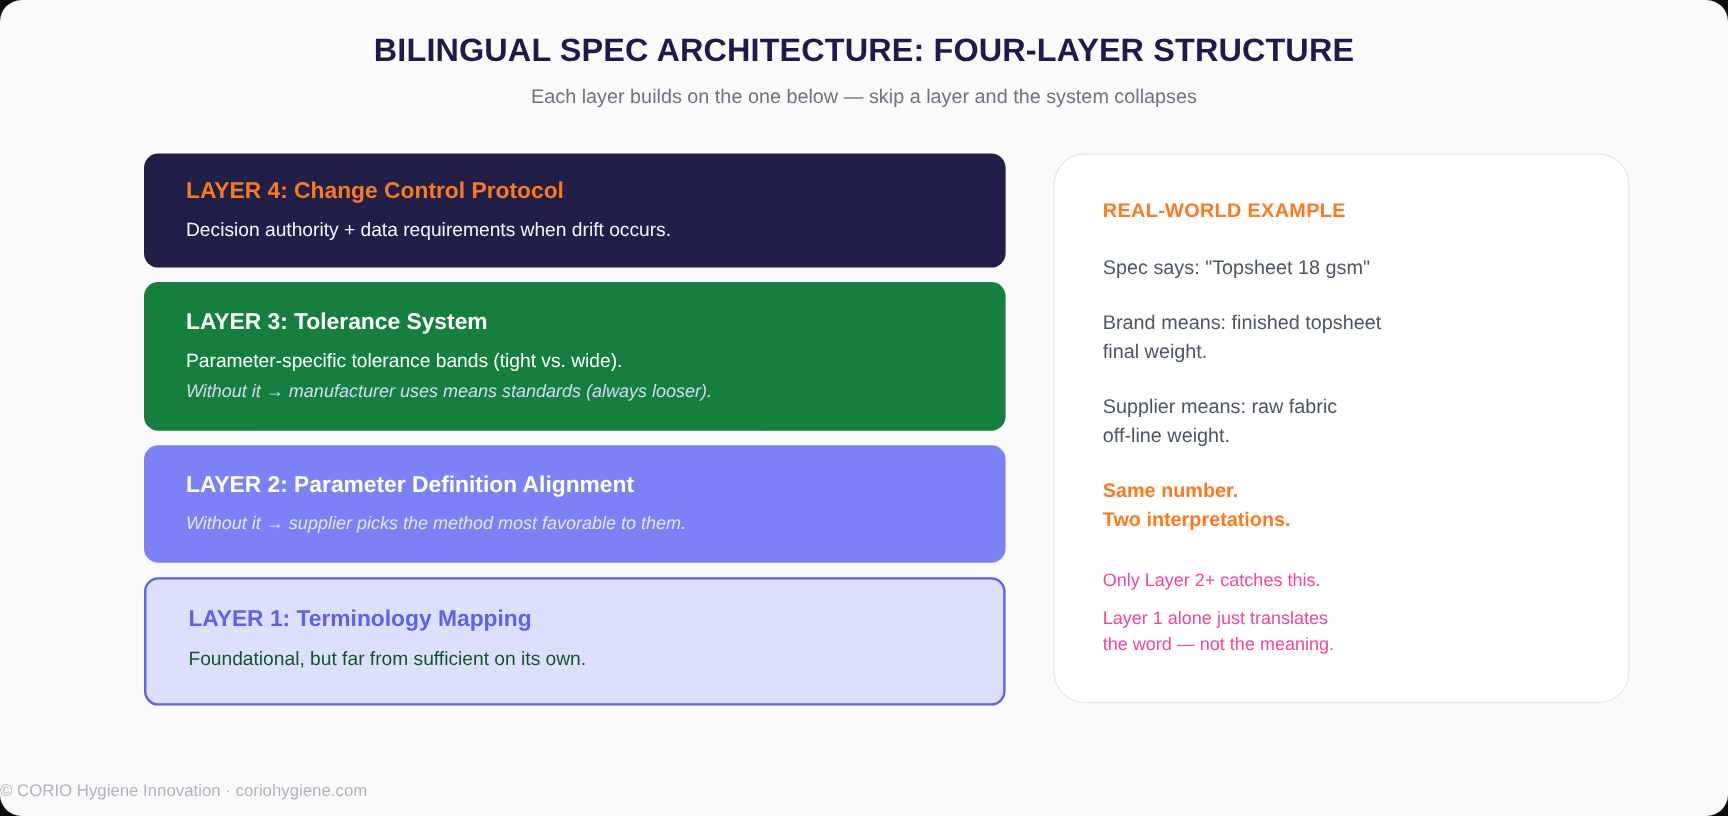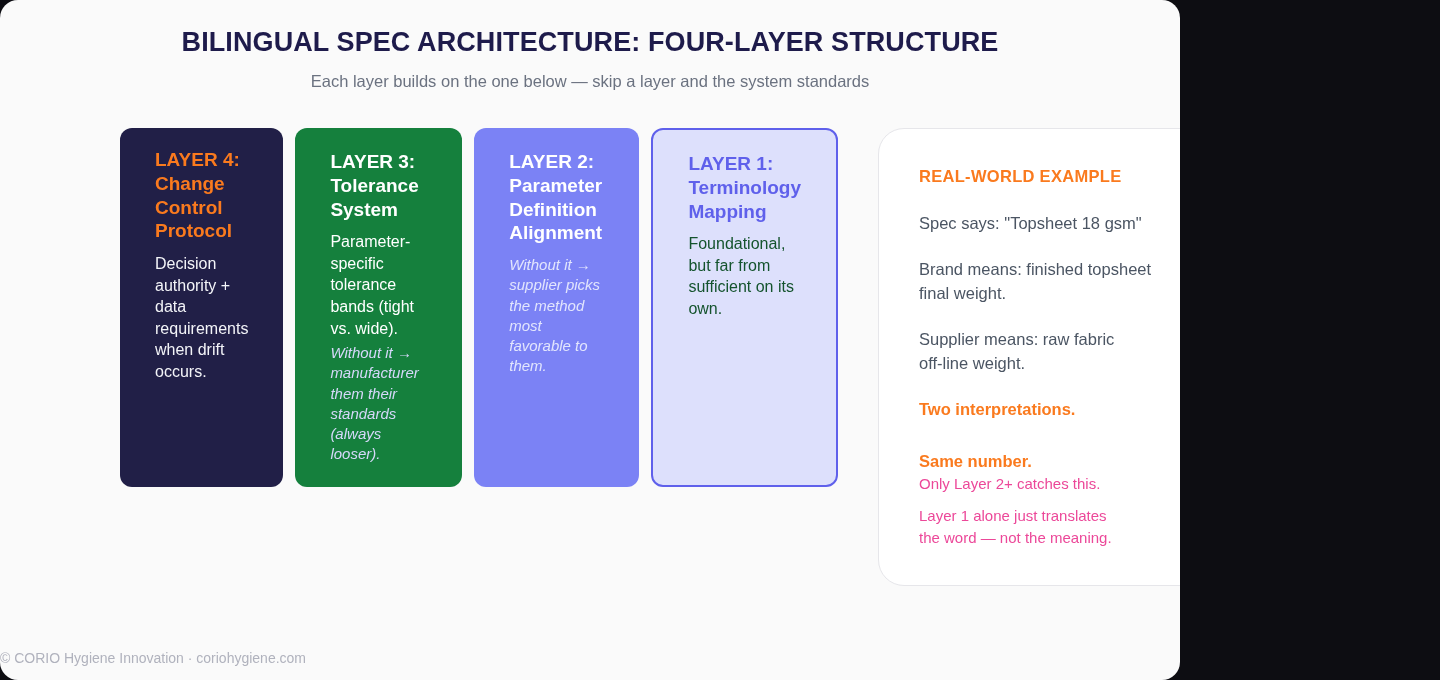--- a/index.html
+++ b/index.html
@@ -8,21 +8,21 @@
     background: #0d0d12;
   }
   body {
     width: 1440px;
     height: 680px;
     overflow: hidden;
     font-family: "Liberation Sans", sans-serif;
   }
   .page {
     position: relative;
-    width: 1180px;
+    width: 1440px;
     height: 680px;
     background: #fafafa;
     border-radius: 18px;
     box-sizing: border-box;
     overflow: hidden;
   }
 
   
   .header {
     padding-top: 26px;
@@ -50,21 +50,21 @@
     left: 0;
     top: 128px;
     width: 1440px;
     display: flex;
     align-items: flex-start;
   }
   .left-col {
     width: 718px;
     margin-left: 120px;
     display: flex;
-    flex-direction: row;
+    flex-direction: column;
     gap: 12px;
   }
 
   
   .layer {
     border-radius: 12px;
     padding: 22px 35px 22px 35px;
     box-sizing: border-box;
   }
   .layer-4 {
@@ -169,36 +169,36 @@
     color: #b0b2bd;
   }
 </style>
 </head>
 <body>
 
 <div class="page">
 
   <div class="header">
     <h1 class="title">BILINGUAL SPEC ARCHITECTURE: FOUR-LAYER STRUCTURE</h1>
-    <p class="subtitle">Each layer builds on the one below — skip a layer and the system standards</p>
+    <p class="subtitle">Each layer builds on the one below — skip a layer and the system collapses</p>
   </div>
 
   <div class="content">
 
     <div class="left-col">
 
       <div class="layer layer-4">
         <p class="layer-title">LAYER 4: Change Control Protocol</p>
         <p class="layer-desc">Decision authority + data requirements when drift occurs.</p>
       </div>
 
       <div class="layer layer-3">
         <p class="layer-title">LAYER 3: Tolerance System</p>
         <p class="layer-desc">Parameter-specific tolerance bands (tight vs. wide).</p>
-        <p class="layer-note">Without it → manufacturer them their standards (always looser).</p>
+        <p class="layer-note">Without it → manufacturer uses means standards (always looser).</p>
       </div>
 
       <div class="layer layer-2">
         <p class="layer-title">LAYER 2: Parameter Definition Alignment</p>
         <p class="layer-note">Without it → supplier picks the method most favorable to them.</p>
       </div>
 
       <div class="layer layer-1">
         <p class="layer-title">LAYER 1: Terminology Mapping</p>
         <p class="layer-desc">Foundational, but far from sufficient on its own.</p>
@@ -211,22 +211,22 @@
         <p class="example-heading">REAL-WORLD EXAMPLE</p>
         <p class="example-line">Spec says: "Topsheet 18 gsm"</p>
         <p class="example-line">
           <span>Brand means: finished topsheet</span><br>
           <span>final weight.</span>
         </p>
         <p class="example-line">
           <span>Supplier means: raw fabric</span><br>
           <span>off-line weight.</span>
         </p>
+        <p class="example-emph">Same number.</p>
         <p class="example-emph second">Two interpretations.</p>
-        <p class="example-emph">Same number.</p>
         <p class="example-small">Only Layer 2+ catches this.</p>
         <p class="example-small last">
           <span>Layer 1 alone just translates</span><br>
           <span>the word — not the meaning.</span>
         </p>
       </div>
     </div>
 
   </div>
 

